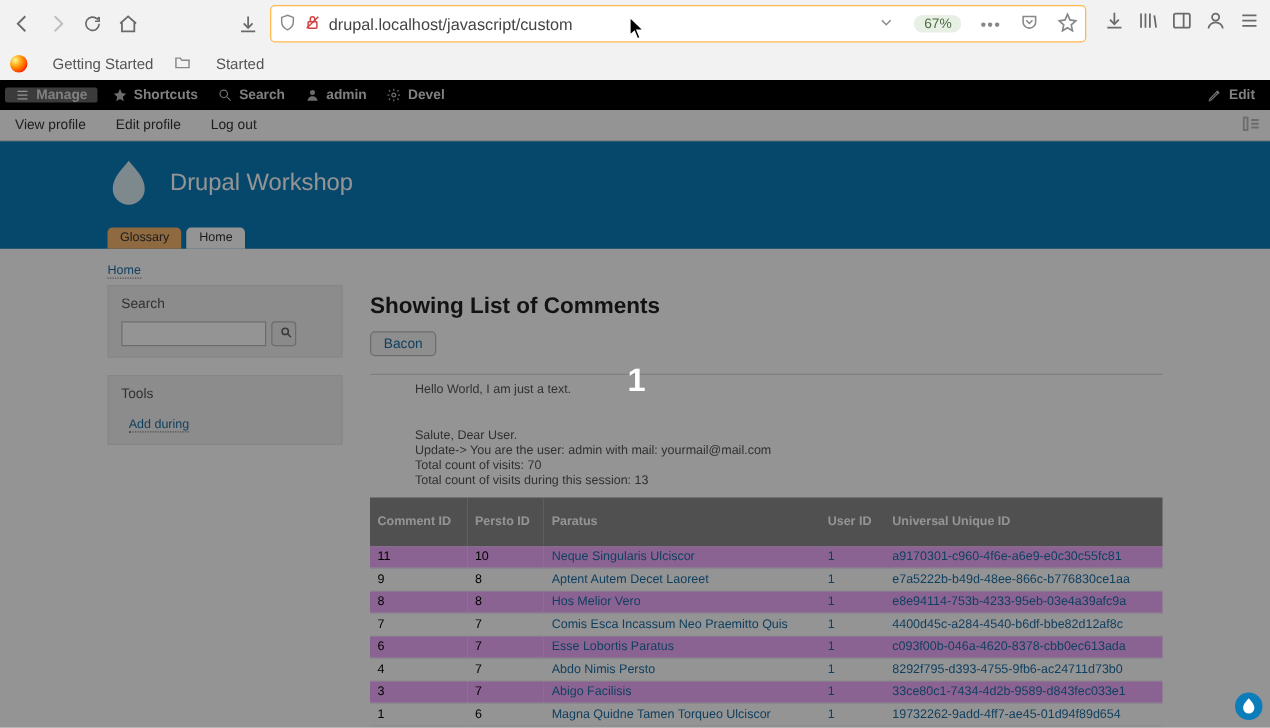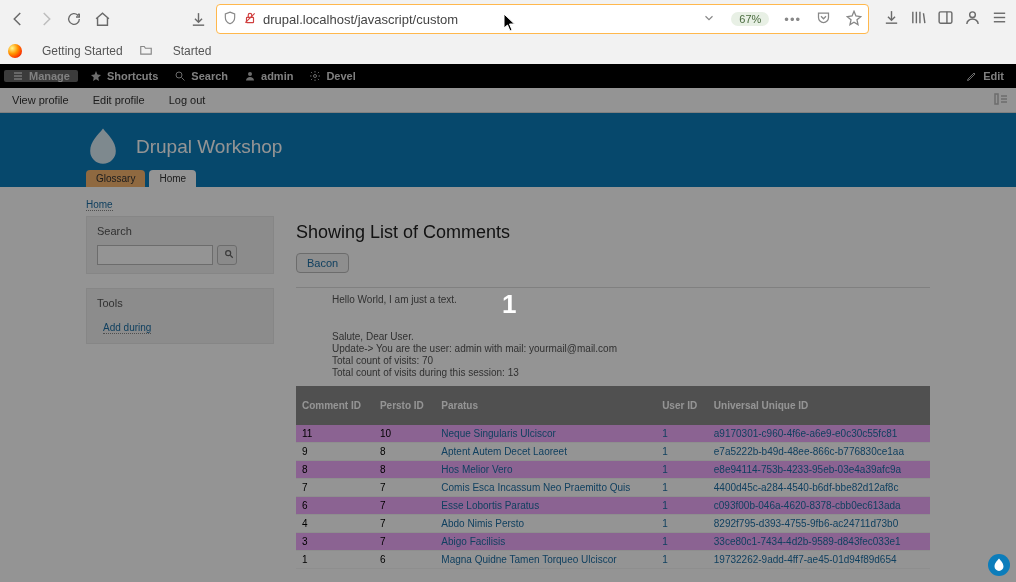--- a/index.html
+++ b/index.html
@@ -22,41 +22,41 @@
   .admin-bar{background:#000;color:#ddd;height:24px;display:flex;align-items:center;font-size:11px;font-weight:bold;padding:0 4px;}
   .ab-item{display:flex;align-items:center;gap:5px;padding:0 8px;}
   .ab-item.first{background:#666;border-radius:2px;margin-right:4px;}
   .ab-ico{width:12px;height:12px;}
   .ab-spacer{flex:1;}
   .pencil{width:12px;height:12px;}
   .sub-bar{background:#fff;height:24px;display:flex;align-items:center;font-size:11px;color:#333;border-bottom:1px solid #ddd;}
   .sub-item{padding:0 12px;}
   .sub-right{margin-left:auto;padding-right:8px;color:#999;}
   
-  .site-head{background:#0c7dbb;height:74px;position:relative;}
+  .site-head{background:#0c7dbb;height:86px;position:relative;}
   .site-head-inner{display:flex;align-items:center;padding:14px 0 0 86px;gap:16px;}
   .drop-logo{width:34px;height:40px;}
   .site-title{color:#fff;font-size:19px;}
   .tabs{position:absolute;bottom:0;left:86px;display:flex;gap:4px;}
   .tab{background:#fff;border-radius:4px 4px 0 0;padding:3px 10px;font-size:10px;color:#333;}
   .tab.active{background:#f7b56f;}
   
   .page-body{background:#fff;display:flex;}
   .crumb{font-size:10px;padding:12px 0 6px 86px;}
   .crumb a{color:#1d6fa5;border-bottom:1px dotted #888;text-decoration:none;}
   .cols{display:flex;padding:0 86px;gap:22px;}
   .sidebar{width:188px;}
   .sb-block{background:#f1f1f1;border:1px solid #e7e7e7;margin-bottom:14px;padding:8px 10px;}
   .sb-title{font-size:11px;color:#555;margin:0 0 8px 0;font-weight:normal;}
   .sb-search{display:flex;gap:4px;align-items:center;}
   .sb-search input{width:108px;height:16px;border:1px solid #bbb;font-size:11px;padding:1px 3px;}
   .sb-search button{width:20px;height:20px;border:1px solid #bbb;background:#eee;border-radius:3px;font-size:10px;color:#555;}
   .sb-link{font-size:10px;color:#1d6fa5;border-bottom:1px dotted #888;text-decoration:none;margin-left:6px;}
   .main{flex:1;}
-  h1.pt{font-size:18px;font-weight:normal;margin:6px 0 10px 0;color:#222;}
+  h1.pt{font-size:18px;font-weight:bold;margin:6px 0 10px 0;color:#222;}
   .btn{display:inline-block;border:1px solid #bbb;background:#f4f4f4;border-radius:4px;padding:3px 10px;font-size:11px;color:#1d6fa5;}
   .big1{position:absolute;color:#fff;font-size:26px;font-weight:bold;left:502px;top:225px;z-index:5;}
   hr.sep{border:none;border-top:1px solid #ddd;margin:14px 0 6px 0;}
   .smalltxt{font-size:10px;color:#555;margin:1px 0;padding-left:36px;}
   table.ct{width:100%;border-collapse:collapse;font-size:10px;margin-top:8px;}
   table.ct th{background:#8a8a8a;color:#fff;text-align:left;padding:14px 6px;font-weight:bold;}
   table.ct td{padding:3px 6px;border-bottom:1px solid #f4f4f4;}
   table.ct td.link{color:#1d6fa5;}
   table.ct tr.odd td{background:#f0abfc;}
   .orb{position:absolute;right:6px;bottom:6px;width:22px;height:22px;border-radius:50%;background:#0c7dbb;display:flex;align-items:center;justify-content:center;}

